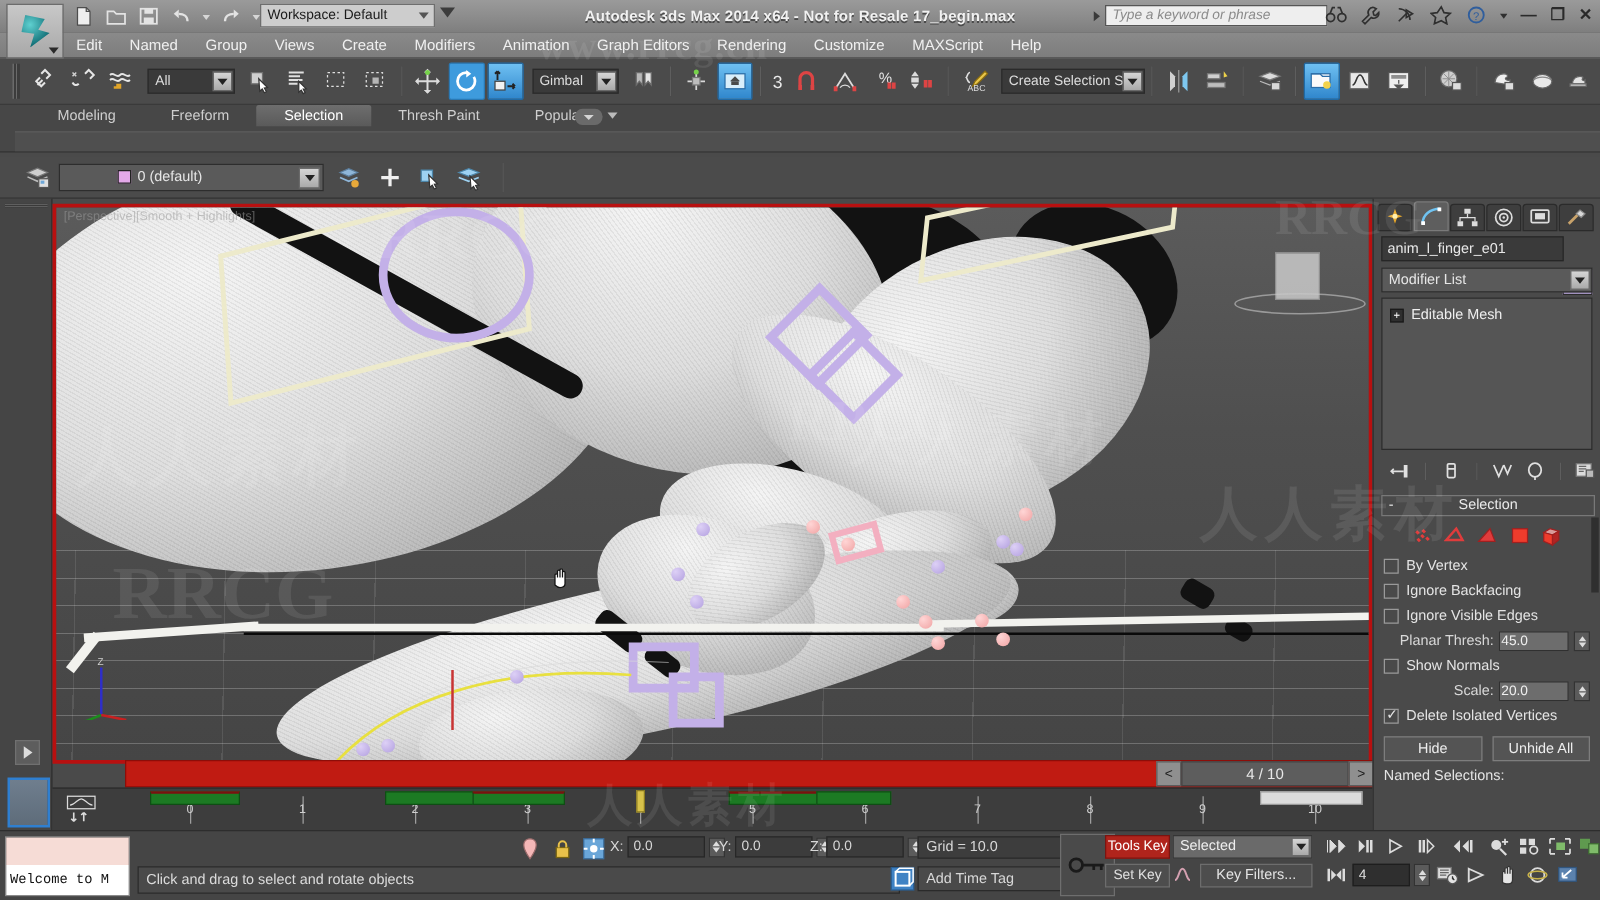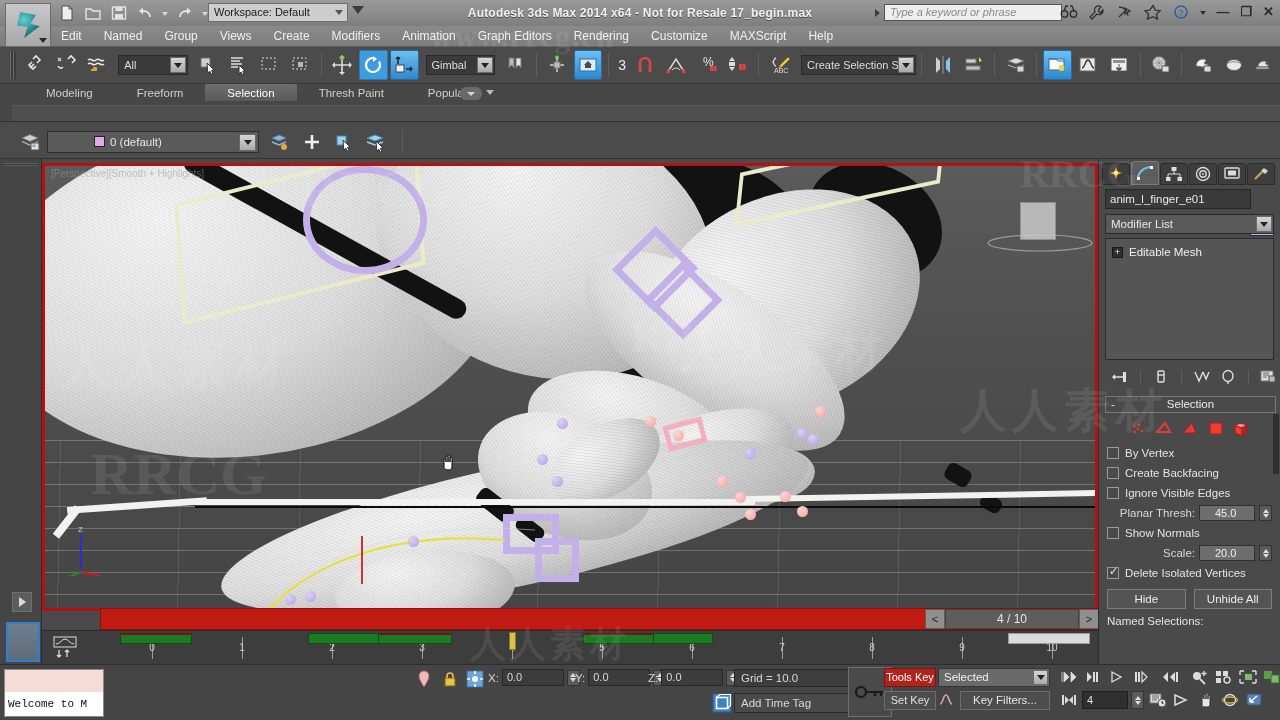--- a/index.html
+++ b/index.html
@@ -232,21 +232,21 @@
   .rollout-bar { margin: 8px 4px 0 6px; height: 17px; background: #4a4a4a; border: 1px solid #787878;
     color: #eaeaea; font-size: 11.5px; text-align: center; line-height: 15px; position: relative; }
   .rollout-bar .minus { position: absolute; left: 5px; top: 0; }
   .subobj-row { display: flex; gap: 8px; justify-content: center; align-items: center; height: 26px; margin-top: 4px; }
   .cp-body { padding: 0 8px; }
   .chkrow { display: flex; align-items: center; gap: 6px; height: 20px; font-size: 11.5px; color: #e4e4e4; }
   .chk { width: 12px; height: 12px; background: #4a4a4a; border: 1px solid #9a9a9a; position: relative; }
   .chk.on::after { content: '✓'; position: absolute; left: 1px; top: -3px; font-size: 11px; color: #e8e8e8; }
   .fieldrow { display: flex; align-items: center; justify-content: flex-end; gap: 4px; height: 20px; font-size: 11.5px; }
   .numfield { width: 56px; height: 16px; background: #6d6d6d; border: 1px solid #303030; color: #f0f0f0;
-    font-size: 11px; line-height: 14px; padding-left: 15px; }
+    font-size: 11px; line-height: 14px; padding-left: 1px; }
   .spin { width: 13px; height: 16px; background: #5b5b5b; border: 1px solid #333;
     display: flex; flex-direction: column; align-items: center; justify-content: center; gap: 1px; }
   .spin i.up { width:0;height:0;border-left:3px solid transparent;border-right:3px solid transparent;border-bottom:4px solid #ddd; }
   .spin i.dn { width:0;height:0;border-left:3px solid transparent;border-right:3px solid transparent;border-top:4px solid #ddd; }
   .btnrow { display: flex; gap: 8px; margin-top: 6px; }
   .pbtn { flex: 1; height: 20px; background: #545454; border: 1px solid #7d7d7d; color: #ededed;
     font-size: 11.5px; display: flex; align-items: center; justify-content: center; }
   .cp-scroll { position: absolute; right: 1px; top: 255px; width: 6px; height: 60px; background: #2f2f2f; }
 
   
@@ -990,21 +990,21 @@
       </span>
     </div>
 
     <div class="cp-body">
       <div class="chkrow">
         <span class="chk"></span>
         <span>By Vertex</span>
       </div>
       <div class="chkrow">
         <span class="chk"></span>
-        <span>Create Backfacing</span>
+        <span>Ignore Backfacing</span>
       </div>
       <div class="chkrow">
         <span class="chk"></span>
         <span>Ignore Visible Edges</span>
       </div>
       <div class="fieldrow">
         <span>Planar Thresh:</span>
         <span class="numfield">45.0</span>
         <span class="spin">
             <i class="up"></i>
@@ -1036,20 +1036,23 @@
 
     <div class="cp-scroll"></div>
   </div>
 
   <div class="bottom">
     <div class="mx-listener">
       <div class="mx-top"></div>
       <div class="mx-bot">Welcome to M</div>
     </div>
 
+    <div class="prompt-field">
+      <span>Click and drag to select and rotate objects</span>
+    </div>
 
     <span style="position:absolute;left:416px;top:5px">
       <svg width="16" height="18" viewBox="0 0 16 18">
           <path d="M8 1c3 0 5 2 5 5 0 4-5 11-5 11S3 10 3 6c0-3 2-5 5-5z" fill="#f4b7b7" stroke="#9a6a6a"></path>
         </svg>
     </span>
     <span style="position:absolute;left:442px;top:5px">
       <svg width="16" height="18" viewBox="0 0 16 18">
           <rect x="3" y="8" width="10" height="8" fill="#e8c14a" stroke="#7a6510"></rect>
           <path d="M5 8V6a3 3 0 016 0v2" fill="none" stroke="#e8c14a" stroke-width="1.6"></path>

